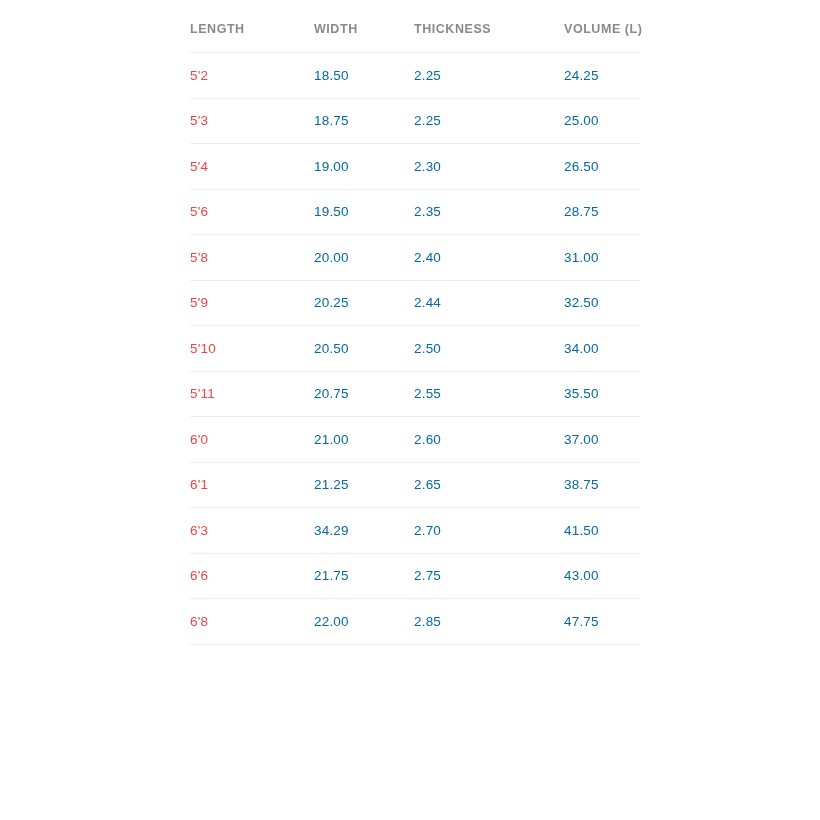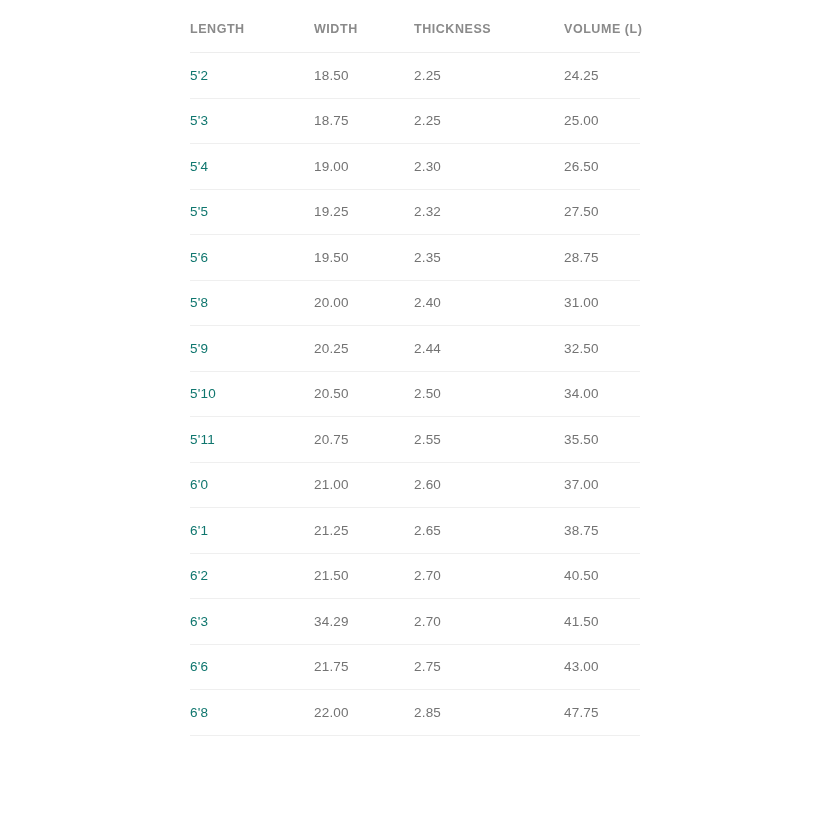--- a/index.html
+++ b/index.html
@@ -67,24 +67,24 @@
     padding: 0;
     vertical-align: middle;
     border-bottom: 1px solid #efefef;
     white-space: nowrap;
   }
 
   tbody tr:last-child td {
     border-bottom: 1px solid #efefef;
   }
 
-  td.col-length   { color: #0f766e; }
+  td.col-length   { color: #ef4444; }
   td.col-width,
   td.col-thickness,
-  td.col-volume   { color: #737373; }
+  td.col-volume   { color: #0369a1; }
 </style>
 </head>
 <body>
 
 <div class="page">
   <div class="table-wrap">
     <table class="spec-table">
       <colgroup>
         <col class="c-length">
         <col class="c-width">
@@ -110,26 +110,20 @@
             <td class="col-length">5'3</td>
             <td class="col-width">18.75</td>
             <td class="col-thickness">2.25</td>
             <td class="col-volume">25.00</td>
           </tr>
           <tr>
             <td class="col-length">5'4</td>
             <td class="col-width">19.00</td>
             <td class="col-thickness">2.30</td>
             <td class="col-volume">26.50</td>
-          </tr>
-          <tr>
-            <td class="col-length">5'5</td>
-            <td class="col-width">19.25</td>
-            <td class="col-thickness">2.32</td>
-            <td class="col-volume">27.50</td>
           </tr>
           <tr>
             <td class="col-length">5'6</td>
             <td class="col-width">19.50</td>
             <td class="col-thickness">2.35</td>
             <td class="col-volume">28.75</td>
           </tr>
           <tr>
             <td class="col-length">5'8</td>
             <td class="col-width">20.00</td>
@@ -160,26 +154,20 @@
             <td class="col-thickness">2.60</td>
             <td class="col-volume">37.00</td>
           </tr>
           <tr>
             <td class="col-length">6'1</td>
             <td class="col-width">21.25</td>
             <td class="col-thickness">2.65</td>
             <td class="col-volume">38.75</td>
           </tr>
           <tr>
-            <td class="col-length">6'2</td>
-            <td class="col-width">21.50</td>
-            <td class="col-thickness">2.70</td>
-            <td class="col-volume">40.50</td>
-          </tr>
-          <tr>
             <td class="col-length">6'3</td>
             <td class="col-width">34.29</td>
             <td class="col-thickness">2.70</td>
             <td class="col-volume">41.50</td>
           </tr>
           <tr>
             <td class="col-length">6'6</td>
             <td class="col-width">21.75</td>
             <td class="col-thickness">2.75</td>
             <td class="col-volume">43.00</td>

